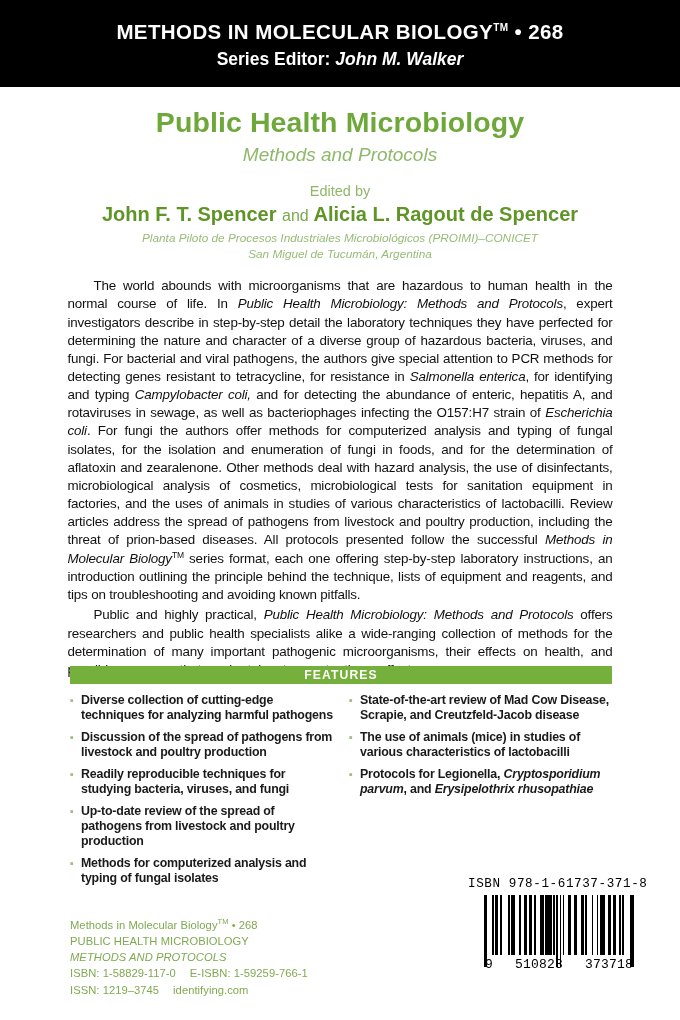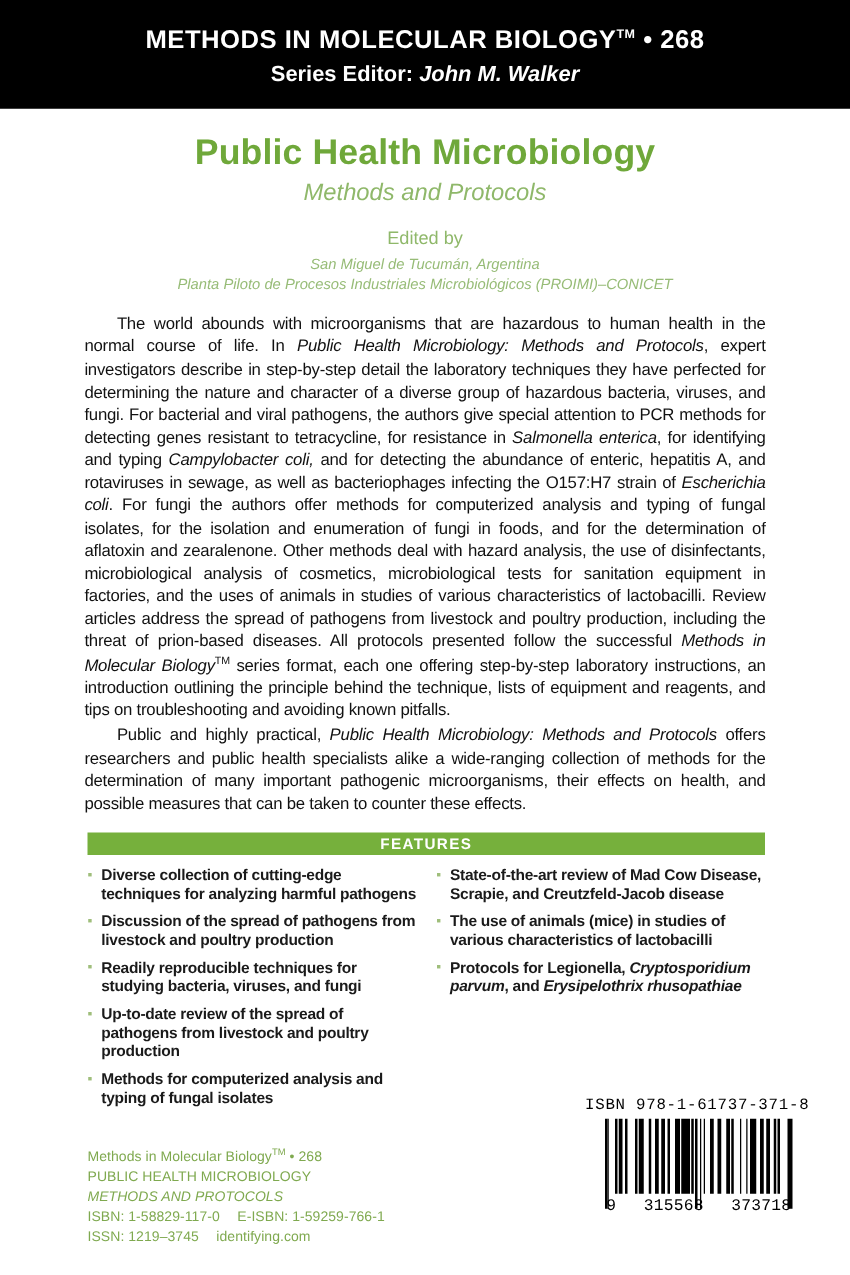--- a/index.html
+++ b/index.html
@@ -228,23 +228,28 @@
   <div class="series-editor">
     <span>Series Editor:</span>
     <span class="ed-name">John M. Walker</span>
   </div>
 </div>
 
 <div class="title-block">
   <div class="book-title">Public Health Microbiology</div>
   <div class="book-subtitle">Methods and Protocols</div>
   <div class="edited-by">Edited by</div>
+  <div class="editors">
+    <span>John F. T. Spencer</span>
+    <span class="conj">and</span>
+    <span>Alicia L. Ragout de Spencer</span>
+  </div>
   <div class="affil">
+    <div>Planta Piloto de Procesos Industriales Microbiológicos (PROIMI)–CONICET</div>
     <div>San Miguel de Tucumán, Argentina</div>
-    <div>Planta Piloto de Procesos Industriales Microbiológicos (PROIMI)–CONICET</div>
   </div>
 </div>
 
 <div class="blurb">
   <p><span>The world abounds with microorganisms that are hazardous to human health in the normal course of life. In </span><i>Public Health Microbiology: Methods and Protocols</i><span>, expert investigators describe in step-by-step detail the laboratory techniques they have perfected for determining the nature and character of a diverse group of hazardous bacteria, viruses, and fungi. For bacterial and viral pathogens, the authors give special attention to PCR methods for detecting genes resistant to tetracycline, for resistance in </span><i>Salmonella enterica</i><span>, for identifying and typing </span><i>Campylobacter coli,</i><span> and for detecting the abundance of enteric, hepatitis A, and rotaviruses in sewage, as well as bacteriophages infecting the O157:H7 strain of </span><i>Escherichia coli</i><span>. For fungi the authors offer methods for computerized analysis and typing of fungal isolates, for the isolation and enumeration of fungi in foods, and for the determination of aflatoxin and zearalenone. Other methods deal with hazard analysis, the use of disinfectants, microbiological analysis of cosmetics, microbiological tests for sanitation equipment in factories, and the uses of animals in studies of various characteristics of lactobacilli. Review articles address the spread of pathogens from livestock and poultry production, including the threat of prion-based diseases. All protocols presented follow the successful </span><i>Methods in Molecular Biology</i><span class="tm">TM</span><span> series format, each one offering step-by-step laboratory instructions, an introduction outlining the principle behind the technique, lists of equipment and reagents, and tips on troubleshooting and avoiding known pitfalls.</span></p>
   <p><span>Public and highly practical, </span><i>Public Health Microbiology: Methods and Protocols</i><span> offers researchers and public health specialists alike a wide-ranging collection of methods for the determination of many important pathogenic microorganisms, their effects on health, and possible measures that can be taken to counter these effects.</span></p>
 </div>
 
 <div class="features-wrap">
   <div class="features-bar">FEATURES</div>
@@ -363,17 +368,17 @@
         <div class="bar" style="width: 1.6129px; height: 60px; background: rgb(0, 0, 0);"></div>
         <div class="bar space" style="width: 1.6129px; height: 60px; background: transparent;"></div>
         <div class="bar" style="width: 1.6129px; height: 60px; background: rgb(0, 0, 0);"></div>
         <div class="bar space" style="width: 6.45161px; height: 60px; background: transparent;"></div>
         <div class="bar" style="width: 1.6129px; height: 72px; background: rgb(0, 0, 0);"></div>
         <div class="bar space" style="width: 0px; height: 72px; background: transparent;"></div>
         <div class="bar" style="width: 1.6129px; height: 72px; background: rgb(0, 0, 0);"></div>
       </div>
     <div class="barcode-digits">
       <span>9</span>
-      <span>315568</span>
+      <span>510823</span>
       <span>373718</span>
     </div>
   </div>
 </div>
 
 </body></html>

